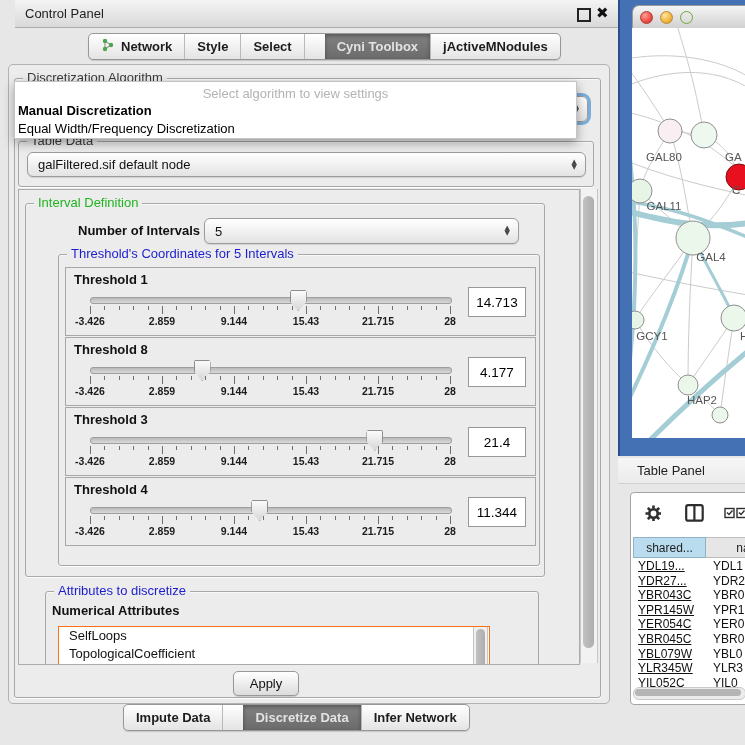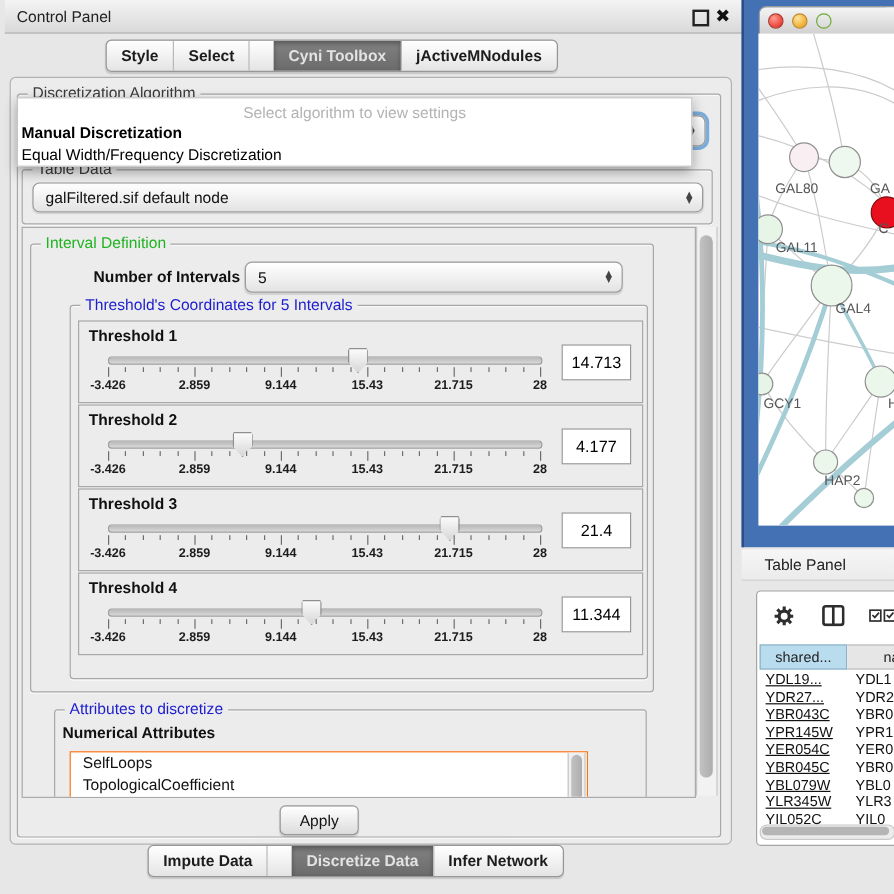--- a/index.html
+++ b/index.html
@@ -1,21 +1,21 @@
 <!DOCTYPE html>
 <html><head>
 <meta charset="utf-8">
 <style>
   html,body{margin:0;padding:0;}
   body{width:745px;height:745px;overflow:hidden;background:#e7e7e7;
        font-family:"Liberation Sans",sans-serif;position:relative;
        -webkit-font-smoothing:antialiased;}
   .abs{position:absolute;}
   
-  #titlebar{left:4px;top:0;width:661px;height:27px;
+  #titlebar{left:15px;top:0;width:661px;height:27px;
     background:linear-gradient(#f4f4f4,#d9d9d9);border-bottom:1px solid #adadad;}
   #titlebar .t{left:10px;top:6px;font-size:13px;color:#222;}
   #float-btn{left:577px;top:8px;width:10px;height:10px;border:2px solid #222;background:transparent;}
   #close-btn{left:596px;top:4px;font-size:15px;font-weight:bold;color:#111;font-family:"DejaVu Sans",sans-serif;}
   
   .segbar{display:flex;height:25px;border:1px solid #979797;border-radius:5px;
     background:linear-gradient(#ffffff,#e4e4e4);box-shadow:0 1px 1px rgba(0,0,0,.15);overflow:hidden;}
   .seg{display:flex;align-items:center;padding:0 12px;font-size:13px;font-weight:600;color:#1c1c1c;
     border-right:1px solid #b9b9b9;white-space:nowrap;}
   .seg:last-child{border-right:none;}
@@ -93,20 +93,33 @@
 <body>
 
 <div id="titlebar" class="abs">
   <div class="abs t">Control Panel</div>
 </div>
 <div id="float-btn" class="abs"></div>
 <div id="close-btn" class="abs">✖</div>
 
 <div class="abs" style="left:88px;top:33px;">
   <div class="segbar" id="top-tabs">
+      <div class="seg">
+        <span><svg class="nicon" width="14" height="14" viewBox="0 0 14 14">
+            <g stroke="#9b9b9b" stroke-width="1.2">
+              <line x1="4" y1="3" x2="10" y2="7"></line>
+              <line x1="4" y1="3" x2="4" y2="11"></line>
+              <line x1="4" y1="11" x2="10" y2="7"></line>
+            </g>
+            <circle cx="4" cy="3" r="2.2" fill="#4da64d"></circle>
+            <circle cx="10" cy="7" r="2.2" fill="#4da64d"></circle>
+            <circle cx="4" cy="11" r="2.2" fill="#4da64d"></circle>
+          </svg></span>
+        <span>Network</span>
+      </div>
       <div class="seg">
         <span>Style</span>
       </div>
       <div class="seg">
         <span>Select</span>
       </div>
       <div class="seg active">
         <span>Cyni Toolbox</span>
       </div>
       <div class="seg">
@@ -190,21 +203,21 @@
               <span class="ticklabel" style="left:0%">-3.426</span>
               <span class="ticklabel" style="left:20%">2.859</span>
               <span class="ticklabel" style="left:40%">9.144</span>
               <span class="ticklabel" style="left:60%">15.43</span>
               <span class="ticklabel" style="left:80%">21.715</span>
               <span class="ticklabel" style="left:100%">28</span>
             </div>
             <div class="valuebox">14.713</div>
           </div>
           <div class="trow" style="top: 82px;">
-            <div class="tlabel">Threshold 2</div>
+            <div class="tlabel">Threshold 8</div>
             <div class="track"></div>
             <div class="thumb" style="left: 135.6px;"></div>
             <div class="ticks">
               <div class="tick major" style="left:0%"></div>
               <div class="tick minor" style="left:4%"></div>
               <div class="tick minor" style="left:8%"></div>
               <div class="tick minor" style="left:12%"></div>
               <div class="tick minor" style="left:16%"></div>
               <div class="tick major" style="left:20%"></div>
               <div class="tick minor" style="left:24%"></div>

